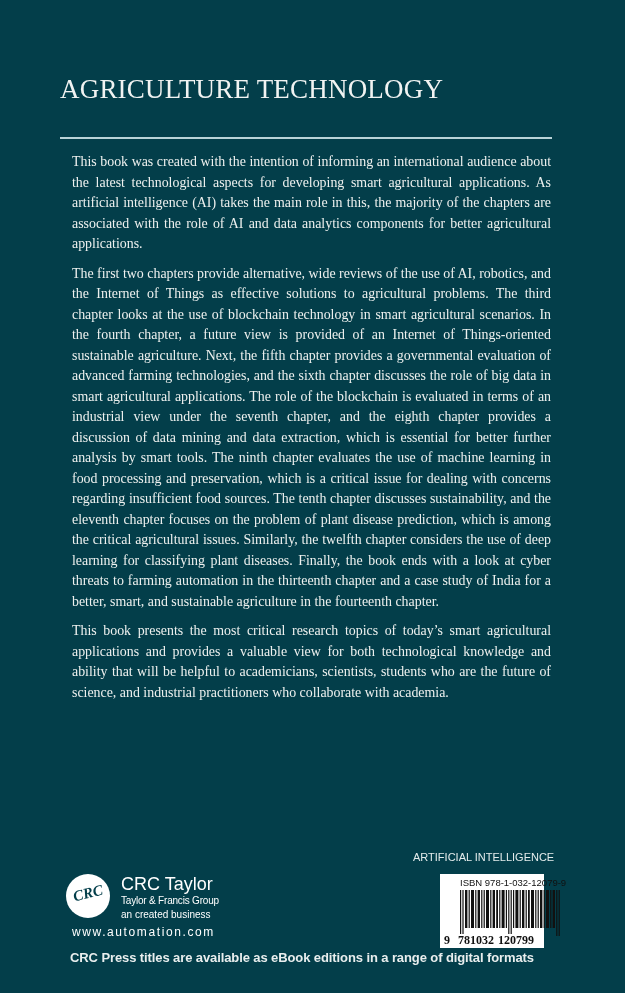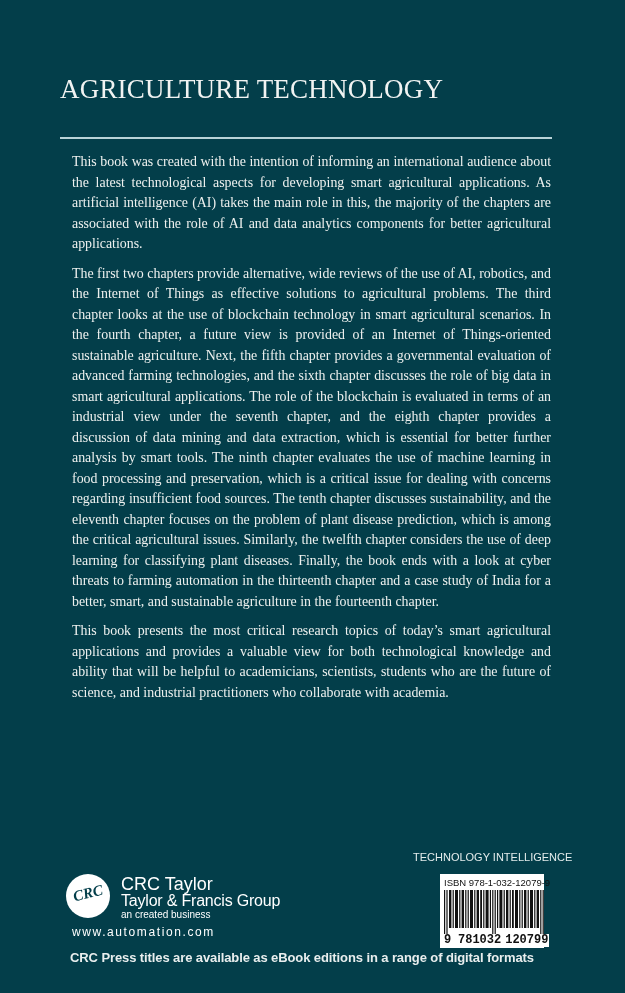--- a/index.html
+++ b/index.html
@@ -28,33 +28,33 @@
   .body-text p {
     margin: 0 0 9px 12px; text-align: justify;
   }
   .subject {
     position: absolute; left: 413px; top: 851px;
     font-family: "Liberation Sans", "DejaVu Sans", sans-serif;
     font-size: 11px; color: #e4ecec; letter-spacing: 0px;
   }
   .barcode-box {
     position: absolute; left: 440px; top: 874px; width: 104px; height: 74px;
-    background: #ffffff; box-sizing: border-box; padding: 3px 4px;
+    background: #ffffff; box-sizing: border-box; padding: 3px 20px;
   }
   .isbn-text {
     font-family: "Liberation Sans", "DejaVu Sans", sans-serif;
     font-size: 9.5px; color: #111; text-align: center; line-height: 11px;
     white-space: nowrap;
   }
   .bars {
     margin: 2px auto 0 auto; width: 100px; height: 46px; display: block;
   }
   .barcode-digits {
     position: absolute; left: 4px; bottom: 1px; width: 108px;
-    font-family: Liberation Mono, monospace;
+    font-family: Liberation Serif, serif;
     font-size: 12px; color: #111; line-height: 13px; font-weight: bold;
     background: transparent; white-space: nowrap;
   }
   .barcode-digits .d1 { display: inline-block; width: 12px; background: #fff; }
   .barcode-digits .d2 { display: inline-block; background: #fff; padding: 0 1px; margin-left: 1px; }
   .barcode-digits .d3 { display: inline-block; background: #fff; padding: 0 1px; margin-left: 2px; }
   .logo {
     position: absolute; left: 66px; top: 874px; width: 44px; height: 44px;
     border-radius: 50%; background: #ffffff;
   }
@@ -62,21 +62,21 @@
     position: absolute; left: 0; top: 11px; width: 44px; text-align: center;
     font-family: "Liberation Serif", "DejaVu Serif", serif;
     font-style: italic; font-weight: bold; font-size: 15px; color: #033e4a;
     transform: rotate(-14deg);
   }
   .publisher {
     position: absolute; left: 121px; top: 874px;
     font-family: "Liberation Sans", "DejaVu Sans", sans-serif; color: #ffffff;
   }
   .publisher .name { font-size: 18px; line-height: 20px; display: block; }
-  .publisher .group { font-size: 16px; line-height: 14px; display: block; letter-spacing: -0.2px; }
+  .publisher .group { font-size: 10px; line-height: 14px; display: block; letter-spacing: -0.2px; }
   .publisher .biz { font-size: 10px; line-height: 13px; display: block; }
   .website {
     position: absolute; left: 72px; top: 925px;
     font-family: "Liberation Sans", "DejaVu Sans", sans-serif;
     font-size: 12px; letter-spacing: 1.6px; color: #ffffff;
   }
   .footer-note {
     position: absolute; left: 70px; top: 950px;
     font-family: "Liberation Sans", "DejaVu Sans", sans-serif;
     font-size: 13px; color: #e9eeee; letter-spacing: -0.1px; font-weight: bold;
@@ -90,21 +90,21 @@
 </h1>
 
 <div class="rule"></div>
 
 <div class="body-text">
   <p>This book was created with the intention of informing an international audience about the latest technological aspects for developing smart agricultural applications. As artificial intelligence (AI) takes the main role in this, the majority of the chapters are associated with the role of AI and data analytics components for better agricultural applications.</p>
   <p>The first two chapters provide alternative, wide reviews of the use of AI, robotics, and the Internet of Things as effective solutions to agricultural problems. The third chapter looks at the use of blockchain technology in smart agricultural scenarios. In the fourth chapter, a future view is provided of an Internet of Things-oriented sustainable agriculture. Next, the fifth chapter provides a governmental evaluation of advanced farming technologies, and the sixth chapter discusses the role of big data in smart agricultural applications. The role of the blockchain is evaluated in terms of an industrial view under the seventh chapter, and the eighth chapter provides a discussion of data mining and data extraction, which is essential for better further analysis by smart tools. The ninth chapter evaluates the use of machine learning in food processing and preservation, which is a critical issue for dealing with concerns regarding insufficient food sources. The tenth chapter discusses sustainability, and the eleventh chapter focuses on the problem of plant disease prediction, which is among the critical agricultural issues. Similarly, the twelfth chapter considers the use of deep learning for classifying plant diseases. Finally, the book ends with a look at cyber threats to farming automation in the thirteenth chapter and a case study of India for a better, smart, and sustainable agriculture in the fourteenth chapter.</p>
   <p>This book presents the most critical research topics of today’s smart agricultural applications and provides a valuable view for both technological knowledge and ability that will be helpful to academicians, scientists, students who are the future of science, and industrial practitioners who collaborate with academia.</p>
 </div>
 
-<div class="subject">TECHNOLOGY INTELLIGENCE</div>
+<div class="subject">ARTIFICIAL INTELLIGENCE</div>
 
 <div class="barcode-box">
   <div class="isbn-text">ISBN 978-1-032-12079-9</div>
   <svg class="bars" viewBox="0 0 100 46" preserveAspectRatio="none">
     <g fill="#111">
       <rect x="0" y="0" width="1.2" height="46"></rect>
       <rect x="2.4" y="0" width="1.2" height="46"></rect>
       <rect x="5" y="0" width="2.4" height="38"></rect>
       <rect x="8.6" y="0" width="1.2" height="38"></rect>
       <rect x="11" y="0" width="3" height="38"></rect>

